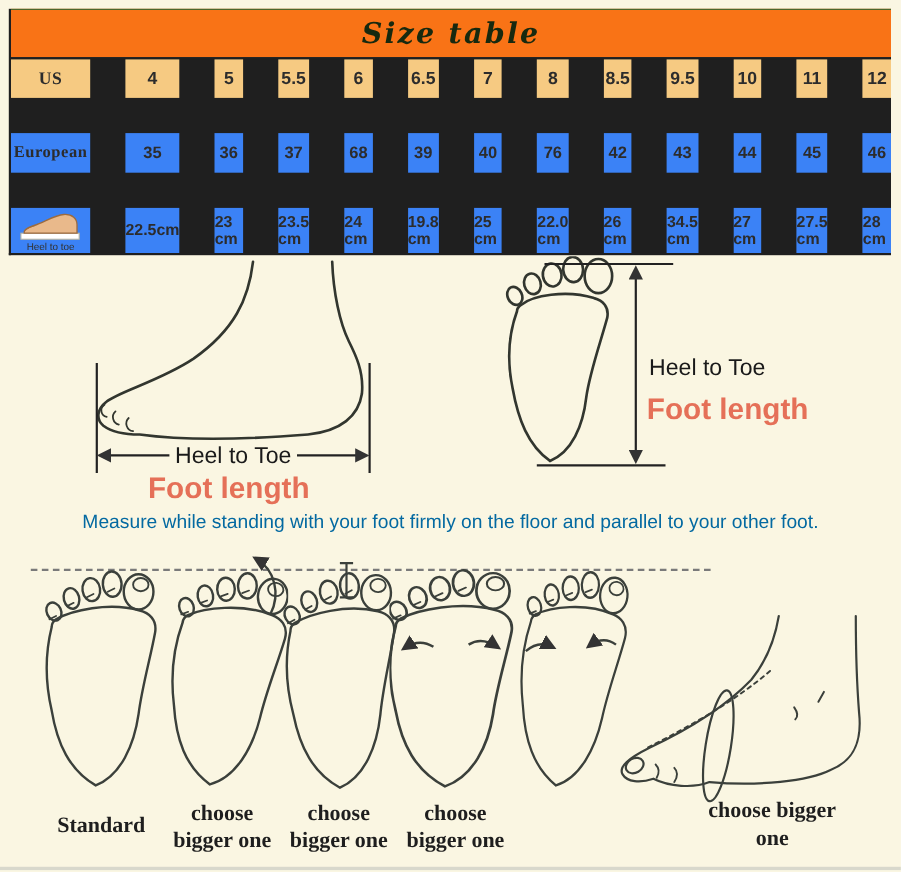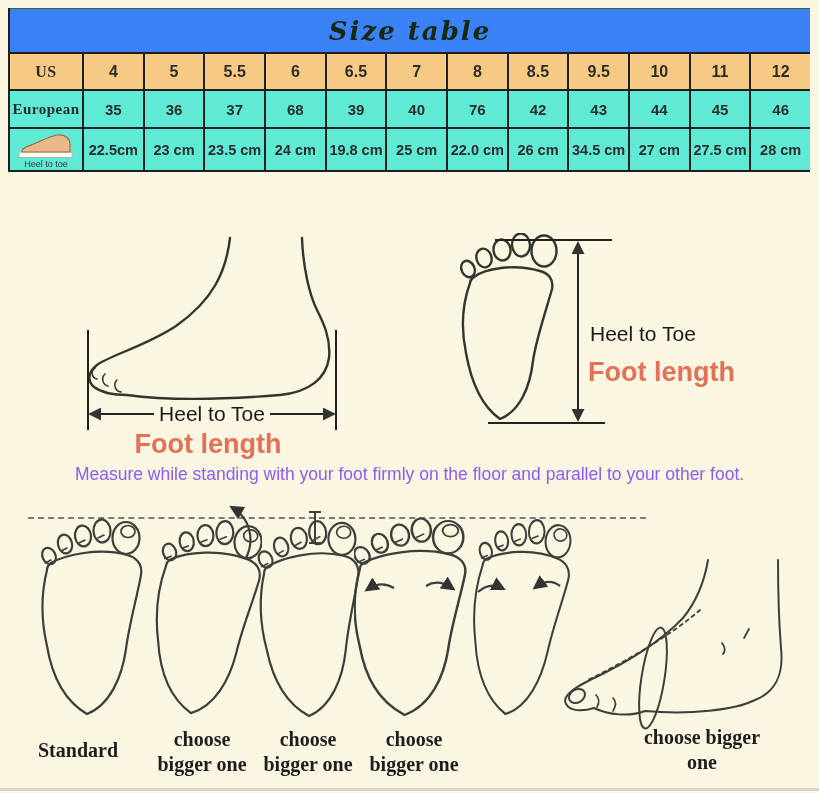--- a/index.html
+++ b/index.html
@@ -4,39 +4,39 @@
 <style>
   html,body{margin:0;padding:0;}
   .page{
     position:relative;width:819px;height:793px;overflow:hidden;
     background:#faf6e2;
     font-family:"Liberation Sans",sans-serif;color:#141414;
   }
   
   .size-table{position:absolute;left:8px;top:8px;width:802px;
     border-left:2px solid #1f1f1f;border-bottom:2px solid #1f1f1f;box-sizing:border-box;}
-  .size-title{height:43px;background:#3b82f6;border-top:1px solid #39672f;
+  .size-title{height:43px;background:#f97316;border-top:1px solid #39672f;
     display:flex;align-items:center;justify-content:center;
     font-family:"DejaVu Serif",serif;font-style:italic;font-weight:600;
     font-size:26px;letter-spacing:2px;color:#17290f;}
   .size-grid{display:grid;grid-template-columns:72px repeat(12,1fr);
     grid-template-rows:35px 36px 41px;row-gap:2px;column-gap:2px;
-    background:#1f1f1f;border-top:2px solid #1f1f1f;}
+    background:#1f1f1f;border-top:2px solid #1f1f1f;gap:32px;}
   .cell{display:flex;align-items:center;justify-content:center;
-    background:#5eead4;font-size:15px;font-weight:600;color:#2c2c2c;}
+    background:#3b82f6;font-size:15px;font-weight:600;color:#2c2c2c;}
   .cell.row0{background:#f6ca82;font-weight:700;font-size:16px;}
   .label-cell{font-family:"Liberation Serif",serif;font-weight:700;font-size:15px;letter-spacing:.5px;}
   .cell.row2{font-weight:700;font-size:14.5px;}
   .foot-cell{flex-direction:column;justify-content:center;padding-top:1px;}
   .heel-label{font-family:"Liberation Sans",sans-serif;font-weight:400;font-size:9px;letter-spacing:0;color:#333;line-height:9px;}
   
   .measure-heading{position:absolute;left:0;top:192px;width:100%;text-align:center;
     font-size:21px;font-weight:700;color:#111;}
   .measure-note{position:absolute;left:0;top:464px;width:100%;text-align:center;
-    font-size:17.5px;font-weight:400;color:#8b5cf6;}
+    font-size:17.5px;font-weight:400;color:#0369a1;}
   
   svg{display:block;}
   .line-art{fill:none;stroke:#32362f;stroke-width:2.4;stroke-linecap:round;stroke-linejoin:round;}
   .thin{stroke-width:1.6;}
   .measure-line{stroke:#222;stroke-width:2;}
   .diag-label{font-family:"Liberation Sans",sans-serif;font-size:21px;fill:#1a1a1a;}
   .diag-accent{font-family:"Liberation Sans",sans-serif;font-size:27px;font-weight:700;fill:#e57058;}
   .side-diagram{position:absolute;left:58px;top:230px;}
   .top-diagram{position:absolute;left:450px;top:233px;}
   
@@ -184,20 +184,20 @@
     <g fill="none" stroke="#3b403b" stroke-width="2" stroke-linecap="round">
       <path d="M158,12 C154,36 146,54 133,70 C108,96 70,118 40,132 C22,141 12,149 16,156 C20,163 32,164 44,160 C58,167 80,169 95,163 C140,167 185,162 205,152 C225,144 234,128 231,100 C229,75 228,40 228,12"></path>
       <ellipse cx="27" cy="148" rx="8.5" ry="6.5" transform="rotate(-30 27 148)"></ellipse>
       <path d="M47,159 q4,-7 -1,-12 M63,163 q5,-8 0,-13" stroke-width="1.7"></path>
       <path d="M150,62 C120,88 78,112 38,132" stroke-dasharray="3.5,4" stroke-width="1.8"></path>
       <ellipse cx="103" cy="130" rx="11.5" ry="51" transform="rotate(9 103 130)"></ellipse>
       <path d="M172,95 q5,7 1,11 M194,90 l5,-9" stroke-width="1.8"></path>
     </g>
   </svg>
 
-  <div class="fit-label" style="left:16px;top:738px;width:124px">Standard</div>
+  <div class="fit-label" style="left:30px;top:738px;width:124px">Standard</div>
   <div class="fit-label" style="left:146px;top:727px;width:112px">choose bigger one</div>
   <div class="fit-label" style="left:252px;top:727px;width:112px">choose bigger one</div>
   <div class="fit-label" style="left:358px;top:727px;width:112px">choose bigger one</div>
   <div class="fit-label" style="left:638px;top:725px;width:128px">choose bigger one</div>
 
   <div class="bottom-rule"></div>
 </div>
 
 </body></html>

